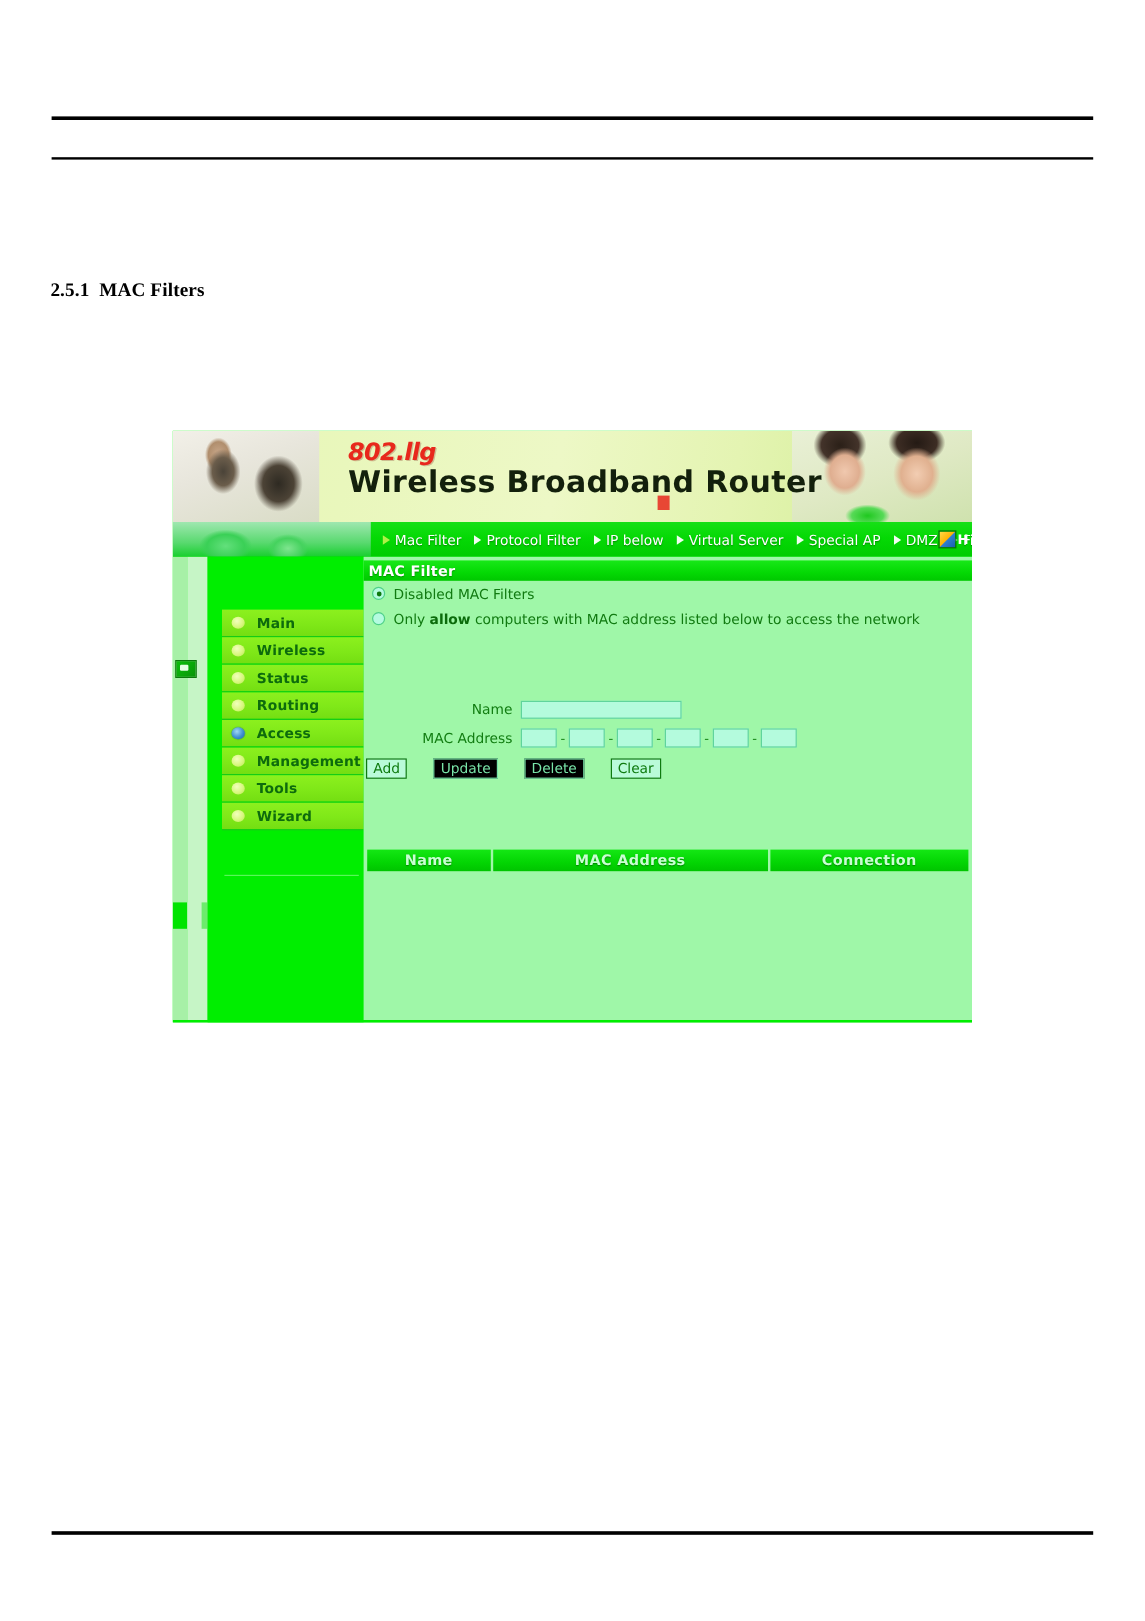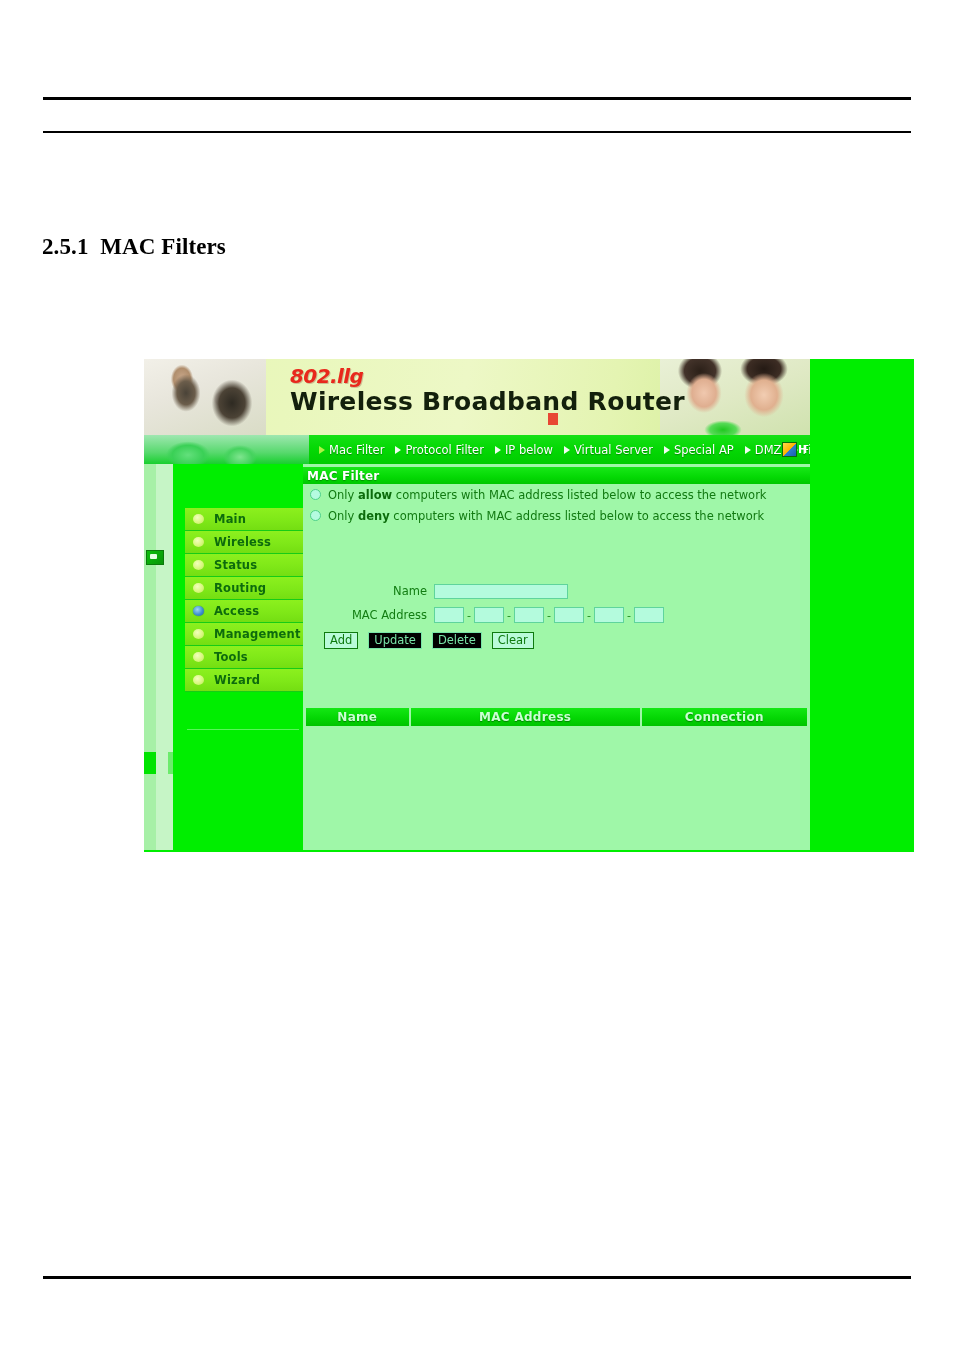--- a/index.html
+++ b/index.html
@@ -47,31 +47,31 @@
     width: 860px;
     font-size: 13px;
     color: #000;
   }
 
   .section-heading {
     position: absolute;
     left: 42px; top: 234px;
     font-family: "Liberation Serif", serif;
     font-weight: bold;
-    font-size: 23px;
+    font-size: 16px;
     color: #000000;
     letter-spacing: 0.1px;
     white-space: pre;
   }
 
   
   .router-ui {
     position: absolute;
     left: 144px; top: 359px;
-    width: 770px; height: 493px;
+    width: 666px; height: 493px;
     background: #00ee00;
     font-family: "DejaVu Sans", sans-serif;
     overflow: hidden;
   }
 
   
   .banner {
     position: absolute;
     left: 0; top: 0;
     width: 666px; height: 76px;
@@ -399,22 +399,22 @@
     box-sizing: border-box;
   }
   .dash {
     color: #1a8a1a;
     padding: 0 3px;
     font-size: 11px;
   }
   .btn-row {
     display: flex;
     align-items: center;
-    gap: 10px;
-    padding-left: 21px;
+    gap: 22px;
+    padding-left: 2px;
     padding-top: 2px;
     height: 22px;
   }
 
   .result-table {
     position: absolute;
     left: 3px; top: 244px;
     width: 501px;
     display: flex;
     gap: 2px;
@@ -563,30 +563,30 @@
         </div>
       </div>
       <div class="sidebar-divider"></div>
     </div>
 
     <div class="content">
 
       <div class="mac-filter-panel">
         <div class="panel-title">MAC Filter</div>
 
+        <div class="radio-row">
+          <span class="radio checked"></span>
+          <span class="radio-text">Disabled MAC Filters</span>
+        </div>
 
         <div class="radio-row">
           <span class="radio"></span>
           <span class="radio-text"><span>Only </span><b>allow</b><span> computers with MAC address listed below to access the network</span></span>
         </div>
 
-        <div class="radio-row">
-          <span class="radio"></span>
-          <span class="radio-text"><span>Only </span><b>deny</b><span> computers with MAC address listed below to access the network</span></span>
-        </div>
 
       </div>
 
       <div class="mac-table-panel">
 
         <div class="field-row">
           <span class="field-label">Name</span>
           <input class="text-input input-name" type="text" value="" style="">
         </div>
 

